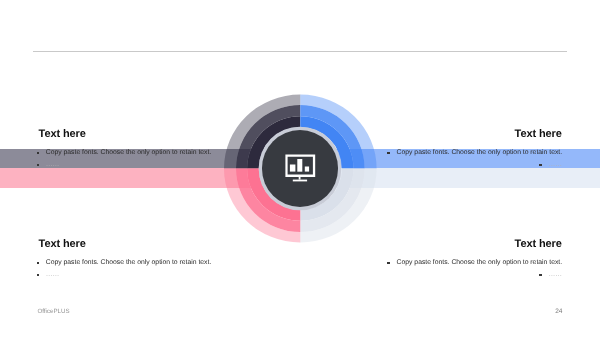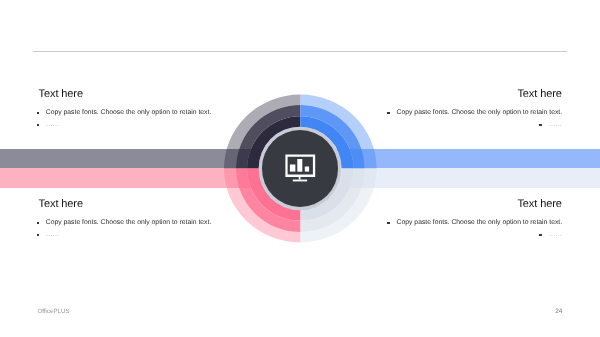--- a/index.html
+++ b/index.html
@@ -19,21 +19,21 @@
   .bar-ltblue{left:300px;width:300px;top:168.2px;}
 
   .rings{position:absolute;left:0;top:0;width:600px;height:337px;}
 
   .core{position:absolute;left:262.1px;top:130.3px;width:76.4px;height:76.4px;border-radius:50%;
         background:#373a40;box-shadow:0 0 0 3.3px #c8ccd7;}
   .core-icon{position:absolute;left:0;top:0;width:76.4px;height:76.4px;}
 
   .blk,.footer-left,.footer-right{transform:translateZ(0);}
   .blk{position:absolute;}
-  .blk .title{margin-left:2px;font-size:11px;font-weight:normal;color:#111111;letter-spacing:-0.1px;line-height:12.1px;height:12.1px;}
+  .blk .title{margin-left:2px;font-size:11px;font-weight:bold;color:#111111;letter-spacing:-0.1px;line-height:12.1px;height:12.1px;margin-top:40px;}
   .bullets{margin:6.5px 0 0 0;padding:0;list-style:none;}
   .bullets li{font-size:6.8px;color:#2b2b2b;white-space:nowrap;line-height:12.3px;
               position:relative;height:12.3px;padding-left:9.2px;}
   .bullets li .dash{position:absolute;left:0;top:5px;font-size:0;line-height:0;
                     width:2.8px;height:1.6px;background:#353535;}
   .bullets li.faint{color:#b4b4b4;}
   .bullets li.faint .dash{background:#3a3a3a;}
 
   .right-blk .bullets li{float:right;clear:both;}
 

